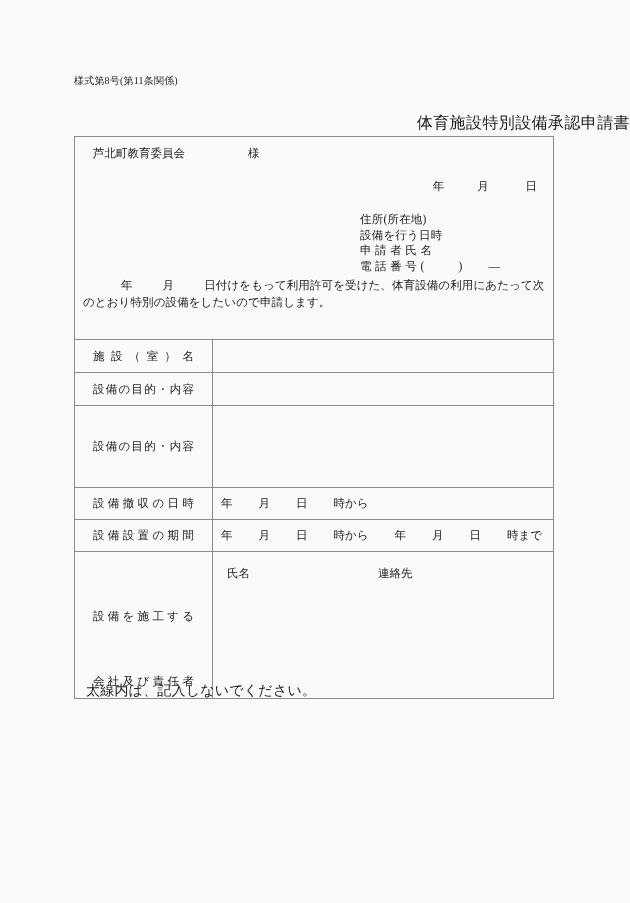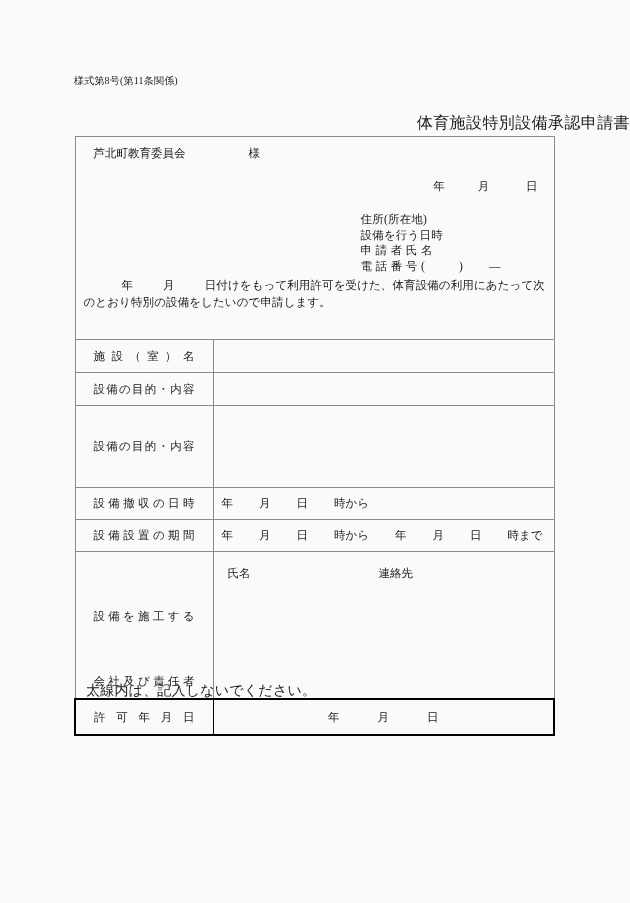--- a/index.html
+++ b/index.html
@@ -276,25 +276,19 @@
       <tr class="r-contractor contractor-row">
         <td class="label-col mid-v">
           <span class="label-inner label-2line">設備を施工する</span>
           <span class="label-inner label-2line">会社及び責任者</span>
         </td>
         <td class="value-col">
           <div class="contractor-inner"><span class="name-lbl">氏名</span><span class="contact-lbl">連絡先</span></div>
         </td>
       </tr>
 
-      <tr class="r-permit thick-row">
-        <td class="label-col mid-v">
-          <span class="label-inner">許可年月日</span>
-        </td>
-        <td class="value-col mid-v datetime-center"><span>年</span><span class="gap-l"></span><span>月</span><span class="gap-l"></span><span>日</span></td>
-      </tr>
 
     </tbody>
   </table>
 
   <div class="footnote">太線内は、記入しないでください。</div>
 
 </div>
 
 </body></html>

